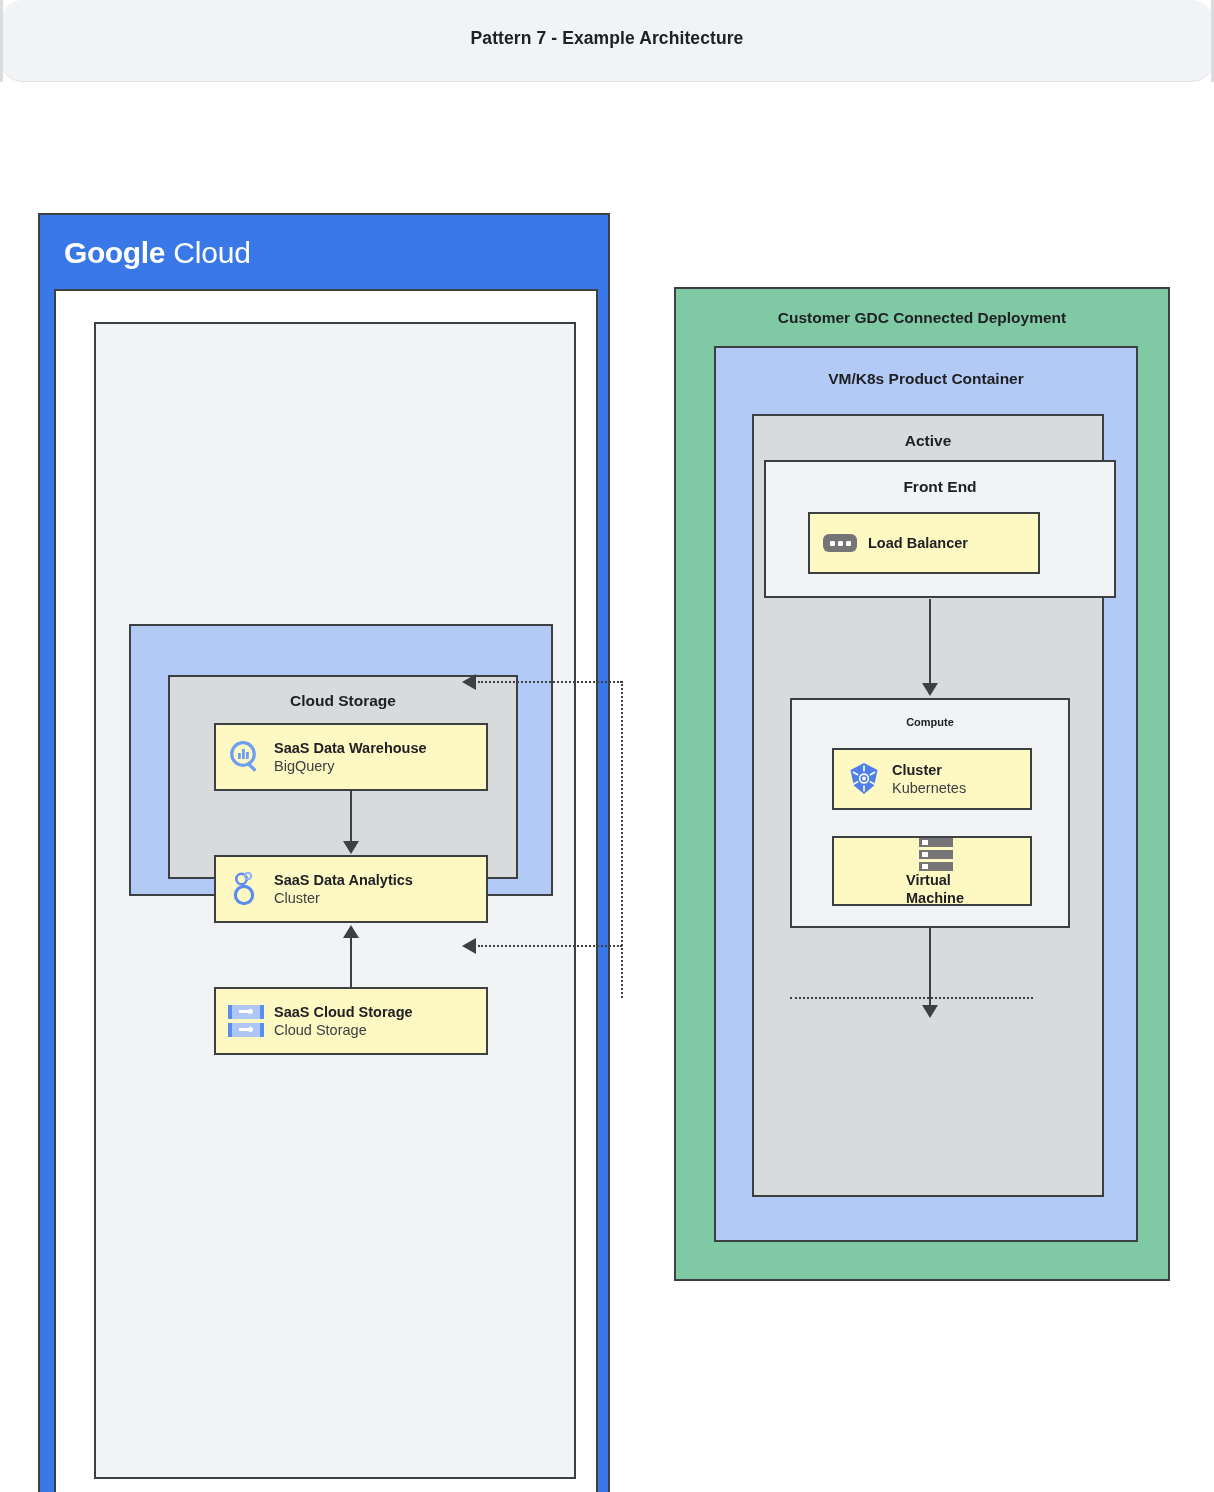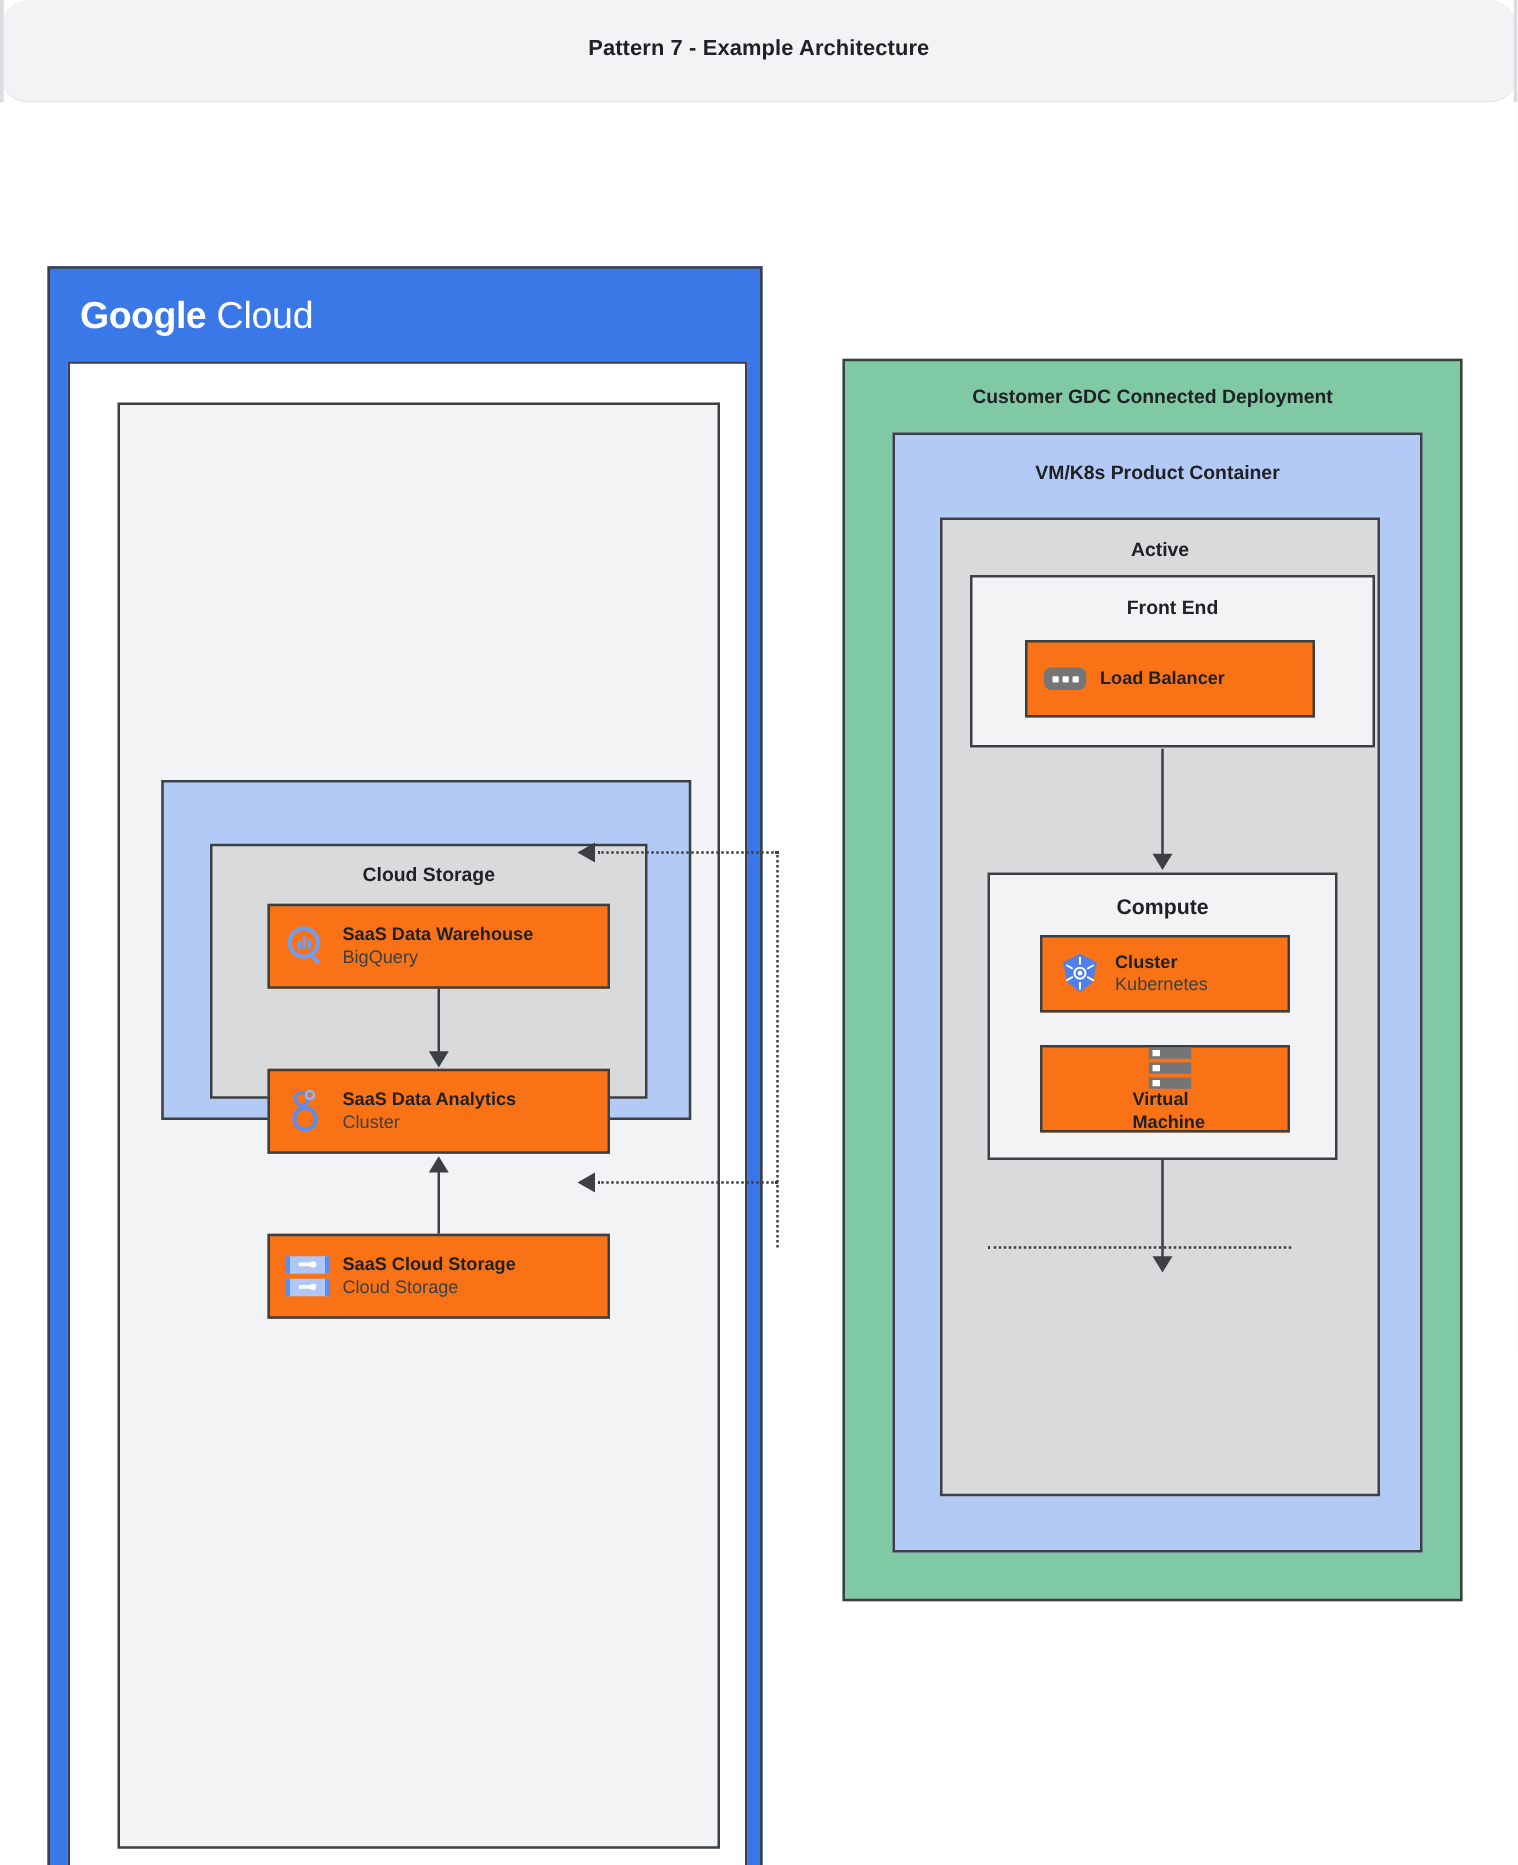--- a/index.html
+++ b/index.html
@@ -46,43 +46,43 @@
   #gcp-inner{left:14px;top:74px;width:544px;height:1219px;background:#ffffff;}
   #tenant-box{left:38px;top:31px;width:482px;height:1157px;background:#f1f3f4;}
   #tenant-box>.bx-title{top:22px;font-size:15.5px;}
 
   
   #reporting-box{left:33px;top:300px;width:424px;height:272px;background:#b4caf6;}
   #reporting-box>.bx-title{top:17px;font-size:15.5px;}
   #cloud-storage-box{left:37px;top:49px;width:350px;height:204px;background:#d9dadb;}
   #cloud-storage-box>.bx-title{top:15px;font-size:15.5px;}
 
-  .svc{position:absolute;box-sizing:border-box;border:2px solid #3c4043;background:#f97316;
+  .svc{position:absolute;box-sizing:border-box;border:2px solid #3c4043;background:#fef9c3;
        display:flex;align-items:center;}
   .svc .ico{width:44px;min-width:44px;display:flex;align-items:center;justify-content:center;margin-left:8px;}
   .svc .txt{margin-left:6px;}
   .svc .t1{font-size:14.5px;font-weight:bold;color:#202124;line-height:1.25;}
   .svc .t2{font-size:14.5px;font-weight:normal;color:#3c4043;line-height:1.25;}
 
   #svc-bq{left:44px;top:46px;width:274px;height:68px;}
   #svc-looker{left:44px;top:178px;width:274px;height:68px;}
   #svc-scs{left:44px;top:310px;width:274px;height:68px;}
 
   
   #gdc-panel{left:674px;top:205px;width:496px;height:994px;background:#80c9a5;}
   #gdc-panel>.bx-title{top:20px;font-size:15.5px;}
   #vmk8s-box{left:38px;top:57px;width:424px;height:896px;background:#b4caf6;}
   #vmk8s-box>.bx-title{top:22px;font-size:15.5px;}
   #active-box{left:36px;top:66px;width:352px;height:783px;background:#d9dadb;}
   #active-box>.bx-title{top:16px;font-size:15.5px;}
-  #frontend-box{left:22px;top:44px;width:324px;height:138px;background:#f1f3f4;padding-left:42px;}
+  #frontend-box{left:10px;top:44px;width:352px;height:138px;background:#f1f3f4;padding-left:42px;}
   #frontend-box>.bx-title{top:16px;font-size:15.5px;}
   #svc-lb{left:42px;top:50px;width:232px;height:62px;}
   #compute-box{left:36px;top:282px;width:280px;height:230px;background:#f1f3f4;}
-  #compute-box>.bx-title{top:16px;font-size:17px;}
+  #compute-box>.bx-title{top:16px;font-size:11px;}
   #svc-k8s{left:40px;top:48px;width:200px;height:62px;}
   #svc-vm{left:40px;top:136px;width:200px;height:70px;flex-direction:column;}
   #svc-db{left:36px;top:604px;width:280px;height:116px;background:#fff;display:block;}
   #svc-db .row{display:flex;align-items:flex-start;padding-top:16px;}
   #svc-db .rule{position:absolute;left:32px;top:73px;width:216px;height:2px;background:#3c4043;}
   #svc-db .sub{position:absolute;left:32px;top:83px;font-size:14.5px;color:#3c4043;}
   .vline{position:absolute;width:2px;background:#3c4043;}
   .arrow-dn{position:absolute;width:0;height:0;border-left:8px solid transparent;
             border-right:8px solid transparent;border-top:13px solid #3c4043;}
   .arrow-up{position:absolute;width:0;height:0;border-left:8px solid transparent;

